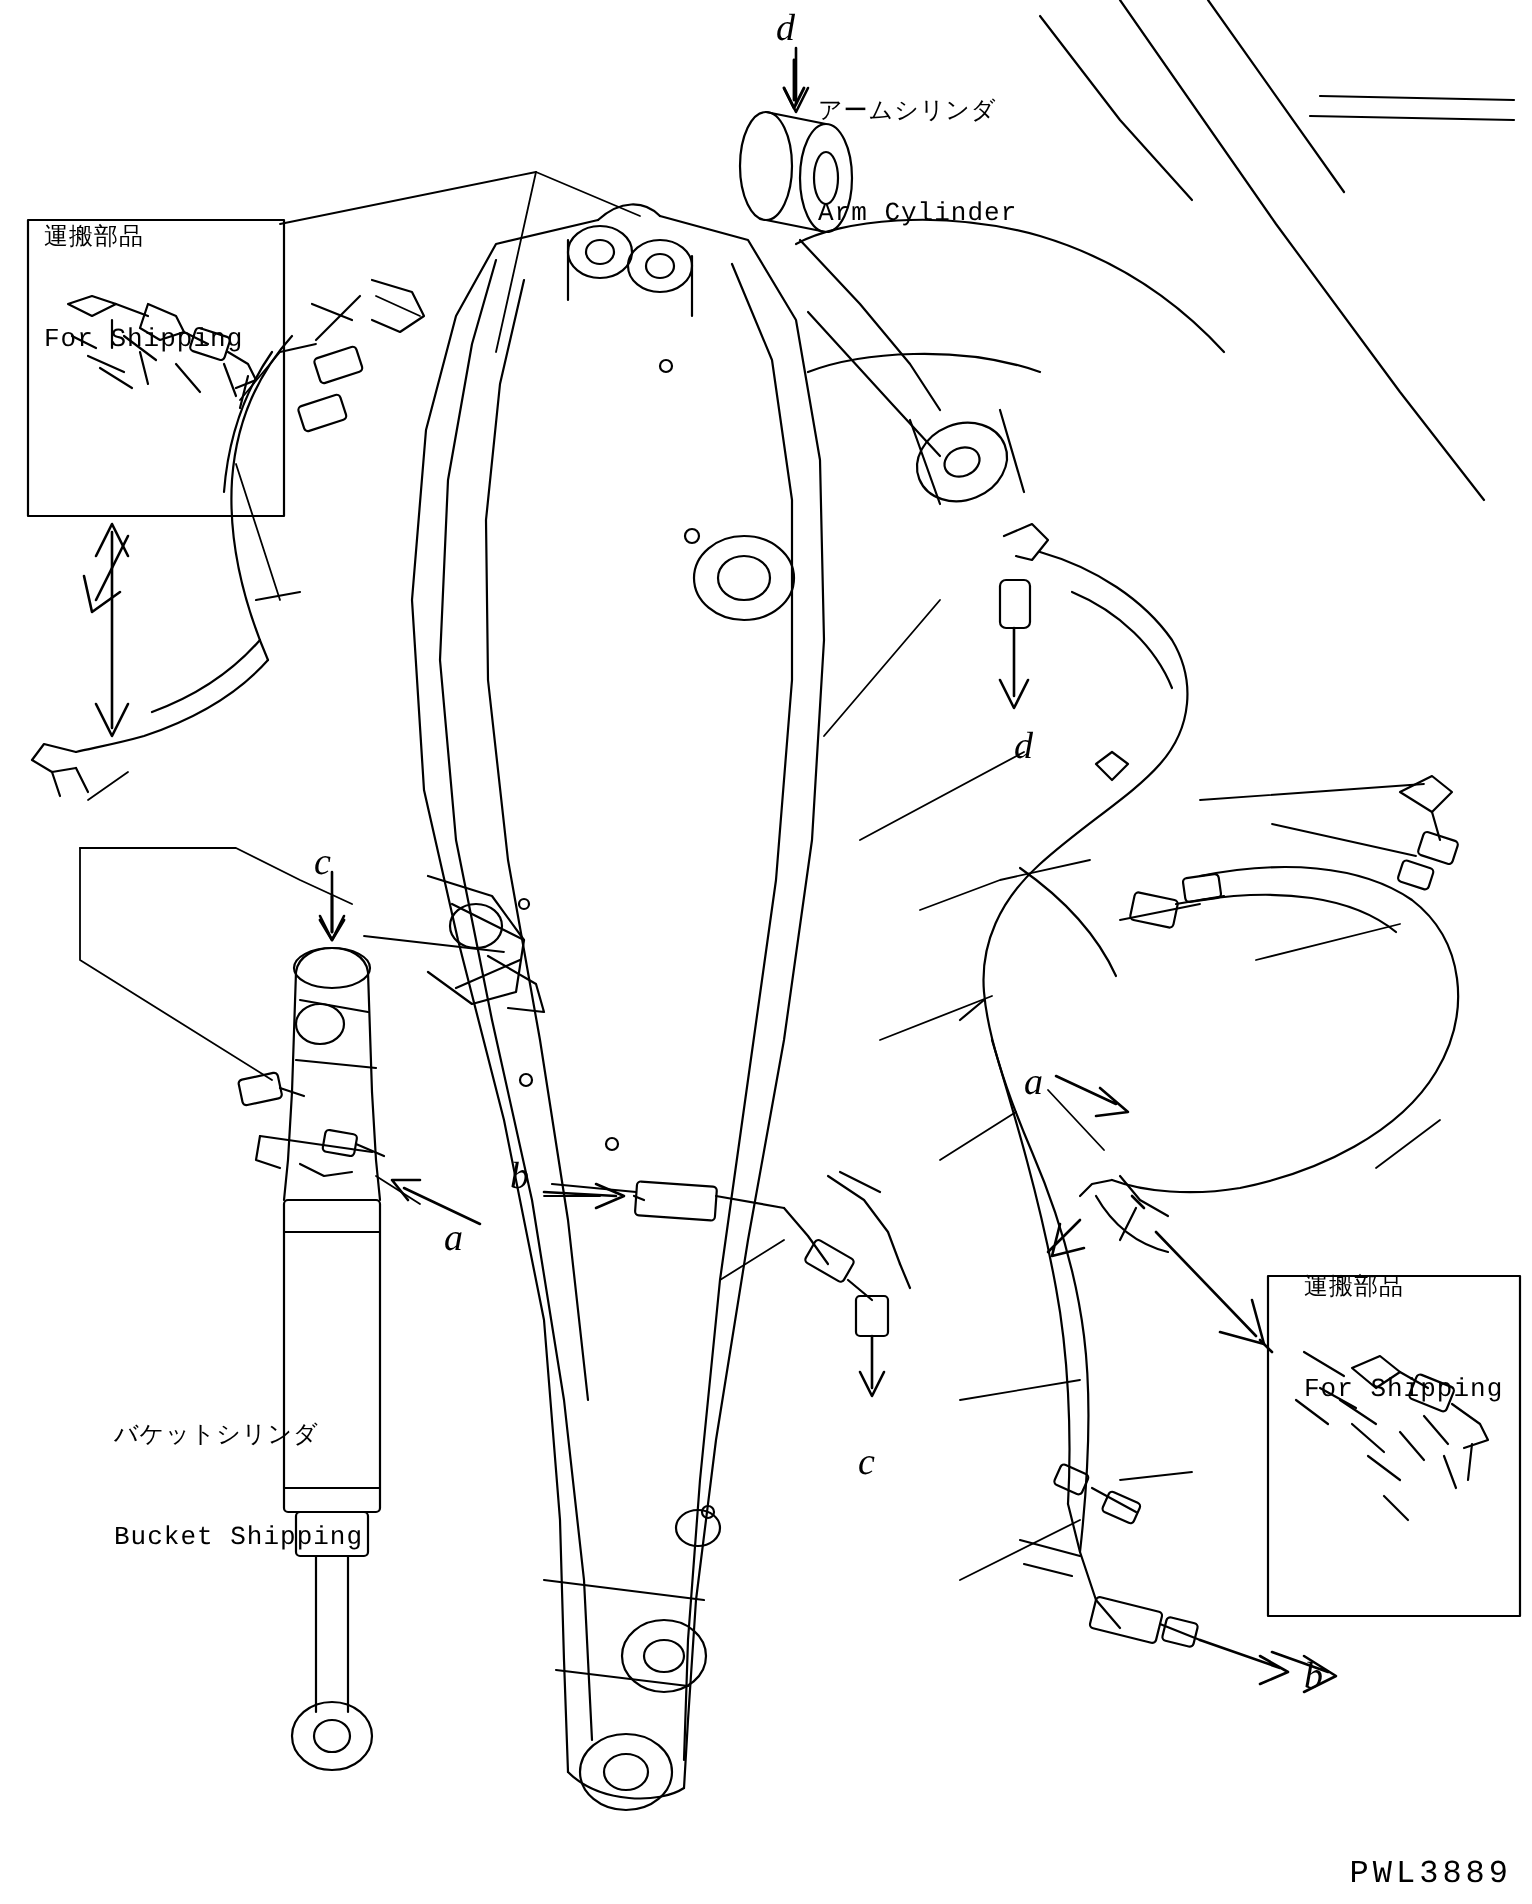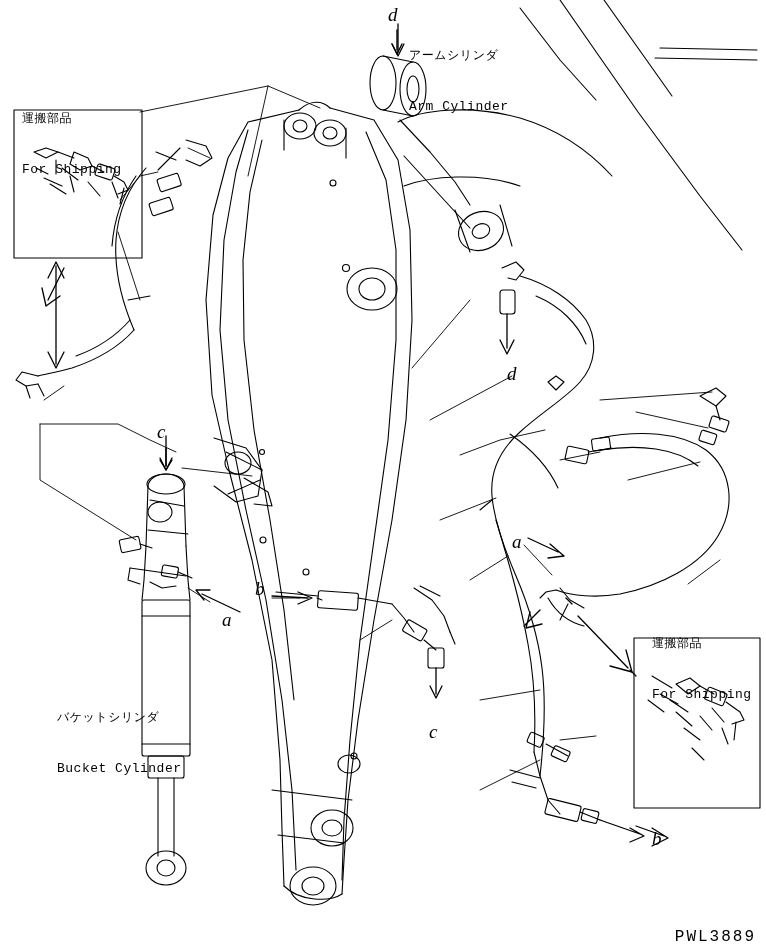--- a/index.html
+++ b/index.html
@@ -322,21 +322,21 @@
 
   <div class="lbl" style="left:409px; top:13px;">
     <span class="jp">アームシリンダ</span>
     <span class="en">Arm Cylinder</span>
   </div>
 
 
 
   <div class="lbl" style="left:57px; top:675px;">
     <span class="jp">バケットシリンダ</span>
-    <span class="en">Bucket Cylinder</span>
+    <span class="en">Bucket Shipping</span>
   </div>
 
   <div class="lbl" style="left:652px; top:601px;">
     <span class="jp">運搬部品</span>
     <span class="en">For Shipping</span>
   </div>
 
   <div class="callout" style="left:388px; top:4px;">d</div>
   <div class="callout" style="left:507px; top:363px;">d</div>
   <div class="callout" style="left:157px; top:421px;">c</div>

